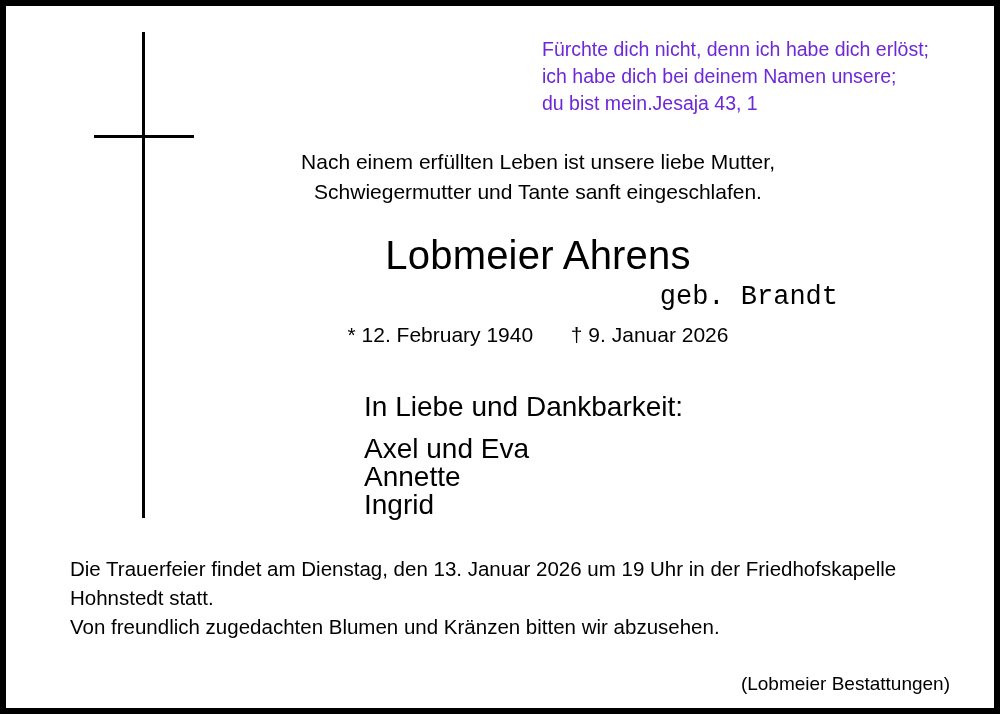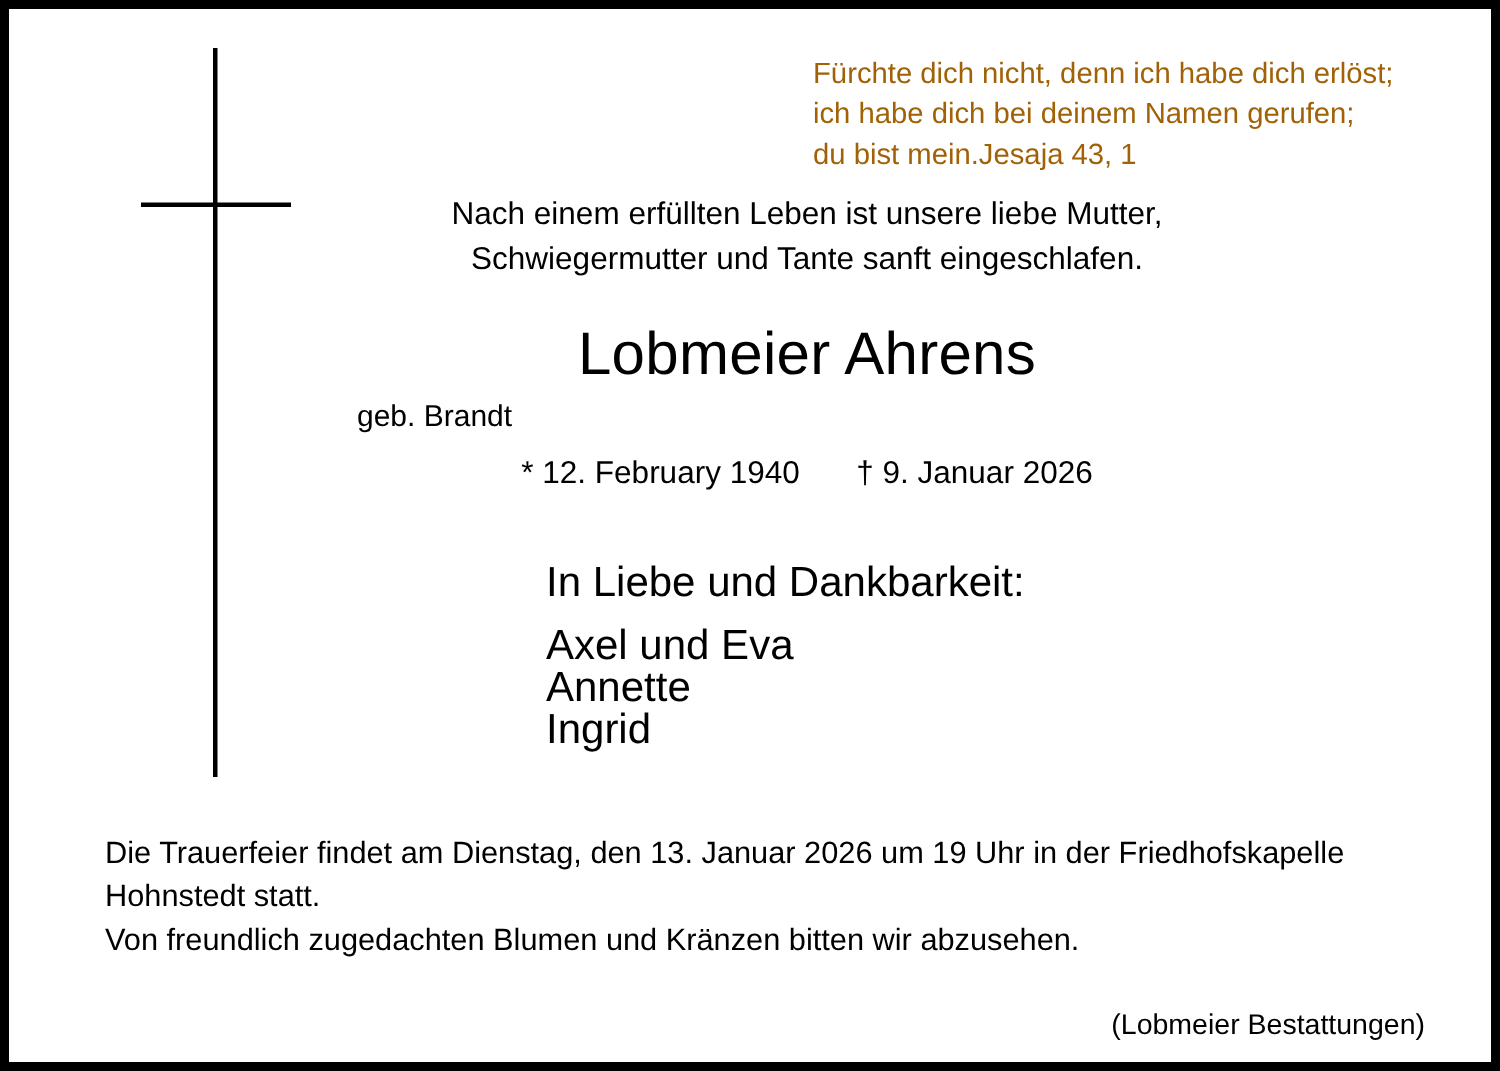--- a/index.html
+++ b/index.html
@@ -53,59 +53,60 @@
   }
 
   
   .verse {
     position: absolute;
     left: 536px;
     top: 30px;
     width: 420px;
     font-size: 19.5px;
     line-height: 27px;
-    color: #a16207;
+    color: #6d28d9;
     white-space: nowrap;
   }
   .verse .line {
     display: block;
   }
   .verse .ref-line {
     display: flex;
     justify-content: flex-start;
     width: 395px;
   }
 
   
   .main {
     position: absolute;
     left: 232px;
-    top: 122px;
+    top: 141px;
     width: 660px;
   }
   .intro {
     font-size: 21px;
     line-height: 30px;
     text-align: center;
     width: 600px;
   }
   .name {
     margin-top: 24px;
     font-size: 40px;
     line-height: 48px;
     text-align: center;
     width: 600px;
     letter-spacing: 0.2px;
   }
   .maidenname {
     margin-top: 4px;
-    font-size: 20px;
+    font-size: 27px;
     line-height: 28px;
-    text-align: left;
-    width: 600px;
+    text-align: right;
+    width: 600px;
+    font-family: Liberation Mono, monospace;
   }
   .dates {
     margin-top: 10px;
     font-size: 21px;
     line-height: 28px;
     text-align: center;
     width: 600px;
   }
   .dates .sep {
     display: inline-block;
@@ -152,21 +153,21 @@
 <div class="obituary">
   <div class="inner">
 
     <div class="cross">
       <div class="vert"></div>
       <div class="horiz"></div>
     </div>
 
     <div class="verse">
       <span class="line">Fürchte dich nicht, denn ich habe dich erlöst;</span>
-      <span class="line">ich habe dich bei deinem Namen gerufen;</span>
+      <span class="line">ich habe dich bei deinem Namen unsere;</span>
       <span class="ref-line">
         <span>du bist mein.</span>
         <span>Jesaja 43, 1</span>
       </span>
     </div>
 
     <div class="main">
       <div class="intro">
         <span class="line">Nach einem erfüllten Leben ist unsere liebe Mutter,</span>
         <span class="line">Schwiegermutter und Tante sanft eingeschlafen.</span>

